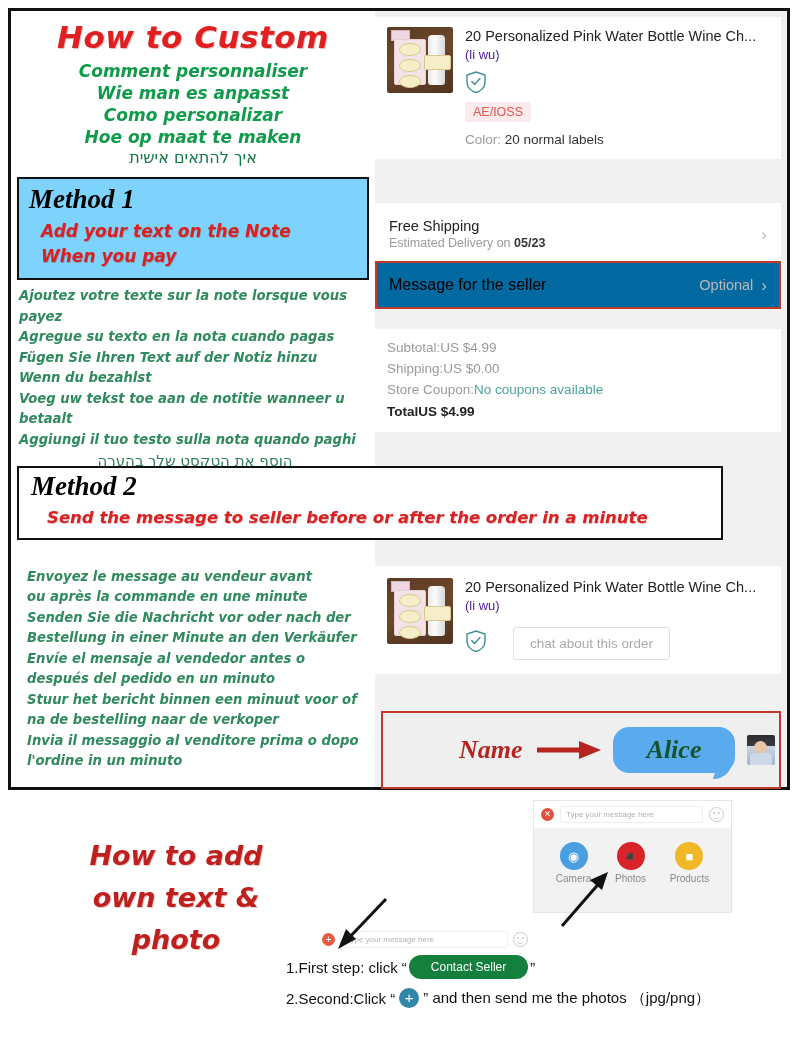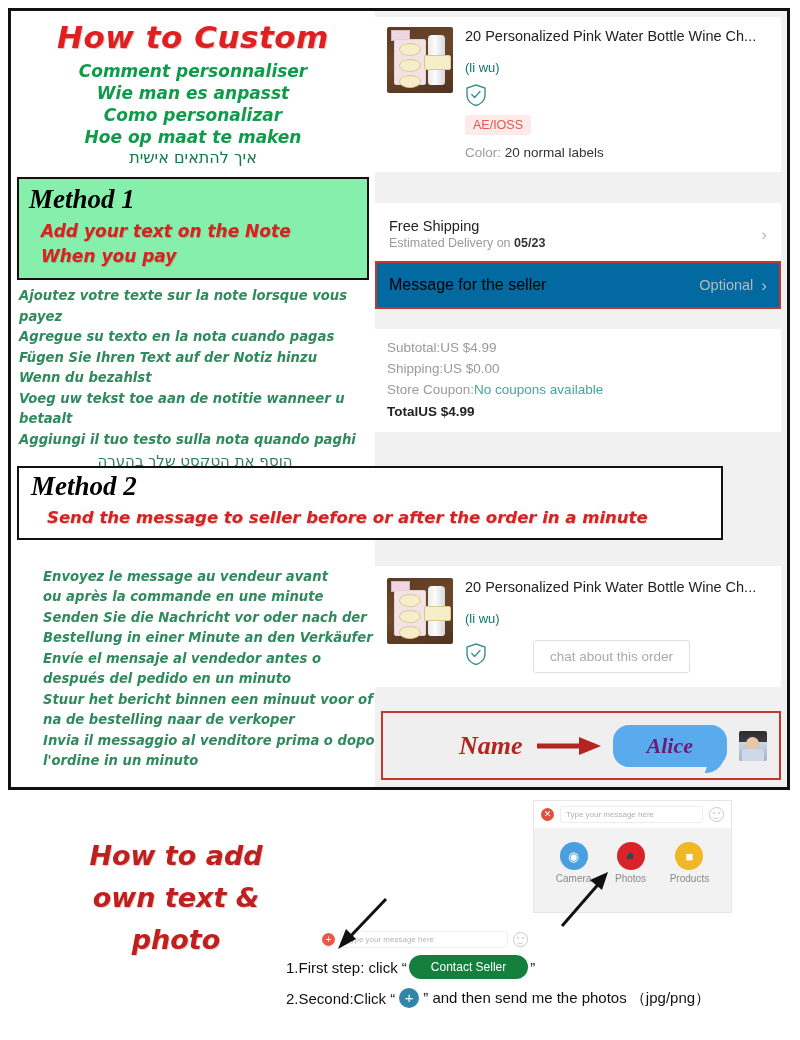--- a/index.html
+++ b/index.html
@@ -28,21 +28,21 @@
   }
   .hdr-sub{
     font-family:"DejaVu Sans", sans-serif;
     font-weight:bold;font-style:italic;font-size:17px;color:#0f9b4a;
     line-height:1.30;
   }
   .hdr-sub.he{font-style:normal;font-weight:normal;font-size:16px;direction:rtl;color:#127a46;}
 
   
   .method-box{
-    border:2px solid #111;margin:6px 6px 0 6px;padding:6px 8px 10px 8px;background:#86efac;
+    border:2px solid #111;margin:6px 6px 0 6px;padding:6px 8px 10px 8px;background:#7dd3fc;
   }
   .method-title{
     font-family:"Liberation Serif", serif;font-weight:bold;font-style:italic;
     font-size:27px;color:#000;line-height:1.05;margin:0 0 6px 2px;
   }
   .method-red{
     font-family:"DejaVu Sans", sans-serif;font-weight:bold;font-style:italic;
     font-size:17px;color:#d92121;line-height:1.45;margin-left:14px;
     text-shadow:.7px .7px 0 rgba(140,0,0,.25);
   }
@@ -73,21 +73,21 @@
     background:#f6edc9;border:1px solid #d9c98f;
   }
   .thumb .bottle{
     position:absolute;right:8px;top:8px;width:17px;height:50px;border-radius:4px 4px 3px 3px;
     background:linear-gradient(90deg,#e9e9e9,#fcfcfc 40%,#d8d8d8);
   }
   .thumb .bottle i{position:absolute;left:-4px;top:20px;width:25px;height:13px;background:#f6edc9;border:1px solid #d9c98f;border-radius:2px;display:block;}
   .thumb .tag{position:absolute;left:4px;top:3px;width:17px;height:9px;background:#f0d6e2;border:1px solid #cbb;}
   .prod-info{flex:1;min-width:0;}
   .prod-title{font-size:14.5px;color:#222;line-height:1.25;white-space:nowrap;overflow:hidden;text-overflow:ellipsis;}
-  .prod-sub{font-size:13px;color:#0f766e;margin-top:15px;}
+  .prod-sub{font-size:13px;color:#4c1d95;margin-top:2px;}
   .shield{margin-top:8px;}
   .badge-ae{
     display:inline-block;margin-top:8px;background:#fdeaea;color:#e8554d;
     font-size:12.5px;padding:3px 8px;border-radius:3px;
   }
   .color-line{margin-top:10px;font-size:13.5px;color:#9a9a9a;}
   .color-line b{color:#333;font-weight:normal;}
 
   
   #ship-card{position:absolute;left:0;top:192px;right:6px;background:#fff;padding:6px 12px 0 12px;box-sizing:border-box;}
@@ -108,31 +108,31 @@
   .trow.total{color:#222;font-weight:bold;padding-top:4px;}
   .trow .coupon{color:#4aa39a;}
 
   
   #order-card-bottom{position:absolute;left:0;top:555px;right:6px;background:#fff;padding:12px 12px 14px 12px;box-sizing:border-box;}
   .chat-btn{
     display:inline-block;border:1px solid #e0e0e0;background:#fff;color:#aaa;
     font-size:13.5px;padding:8px 16px;border-radius:3px;margin-top:14px;
   }
   #name-anno{
-    position:absolute;left:6px;top:700px;right:6px;height:69px;
+    position:absolute;left:6px;top:700px;right:6px;height:78px;
     border:2px solid #c0392b;background:#efefef;box-sizing:border-box;
     display:flex;align-items:center;z-index:8;
   }
   .name-word{
     font-family:"Liberation Serif", serif;font-weight:bold;font-style:italic;
     font-size:26px;color:#b5241f;margin-left:76px;
   }
   .bubble{
-    background:#5aaaee;color:#701a75;border-radius:16px;padding:8px 34px;
-    font-family:"Liberation Serif", serif;font-weight:bold;font-style:italic;font-size:22px;
+    background:#5aaaee;color:#14532d;border-radius:16px;padding:8px 34px;
+    font-family:"Liberation Serif", serif;font-weight:bold;font-style:italic;font-size:26px;
     position:relative;margin-left:10px;
   }
   .bubble:after{
     content:"";position:absolute;right:6px;bottom:-6px;width:14px;height:12px;
     background:#5aaaee;border-bottom-right-radius:12px;transform:skewX(-20deg);
   }
   .avatar-mini{
     width:28px;height:30px;margin-left:12px;border-radius:2px;overflow:hidden;position:relative;
     background:linear-gradient(180deg,#2c2c30 0%,#3a3a40 35%,#cfd6e2 36%,#9fb3cc 100%);
   }
@@ -219,21 +219,21 @@
         <div>Ajoutez votre texte sur la note lorsque vous payez</div>
         <div>Agregue su texto en la nota cuando pagas</div>
         <div>Fügen Sie Ihren Text auf der Notiz hinzu</div>
         <div>Wenn du bezahlst</div>
         <div>Voeg uw tekst toe aan de notitie wanneer u betaalt</div>
         <div>Aggiungi il tuo testo sulla nota quando paghi</div>
         <div class="he">הוסף את הטקסט שלך בהערה</div>
         <div class="he">כאשר אתה משלם</div>
       </div>
 
-      <div class="trans-list" style="position:absolute;left:24px;top:550px;width:350px;">
+      <div class="trans-list" style="position:absolute;left:8px;top:550px;width:350px;">
         <div>Envoyez le message au vendeur avant</div>
         <div>ou après la commande en une minute</div>
         <div>Senden Sie die Nachricht vor oder nach der</div>
         <div>Bestellung in einer Minute an den Verkäufer</div>
         <div>Envíe el mensaje al vendedor antes o</div>
         <div>después del pedido en un minuto</div>
         <div>Stuur het bericht binnen een minuut voor of</div>
         <div>na de bestelling naar de verkoper</div>
         <div>Invia il messaggio al venditore prima o dopo</div>
         <div>l'ordine in un minuto</div>
@@ -321,21 +321,21 @@
                 <span></span>
                 <span></span>
               </div>
             <div class="bottle">
                 <i></i>
               </div>
           </div>
           <div class="prod-info">
             <div class="prod-title">20 Personalized Pink Water Bottle Wine Ch...</div>
             <div class="prod-sub">(li wu)</div>
-            <div style="display:flex;align-items:center;gap:46px;">
+            <div style="display:flex;align-items:center;gap:26px;">
               <div class="shield">
                 <svg width="22" height="24" viewBox="0 0 22 24">
                   <path d="M11 2 L20 5 V12 C20 18 15 21.5 11 22.5 C7 21.5 2 18 2 12 V5 Z" fill="none" stroke="#3e8e96" stroke-width="1.4"></path>
                   <path d="M6.8 11.6 L9.6 14.4 L15 8.6" fill="none" stroke="#3e8e96" stroke-width="1.4" stroke-linecap="round" stroke-linejoin="round"></path>
                 </svg>
               </div>
               <div class="chat-btn">chat about this order</div>
             </div>
           </div>
         </div>

